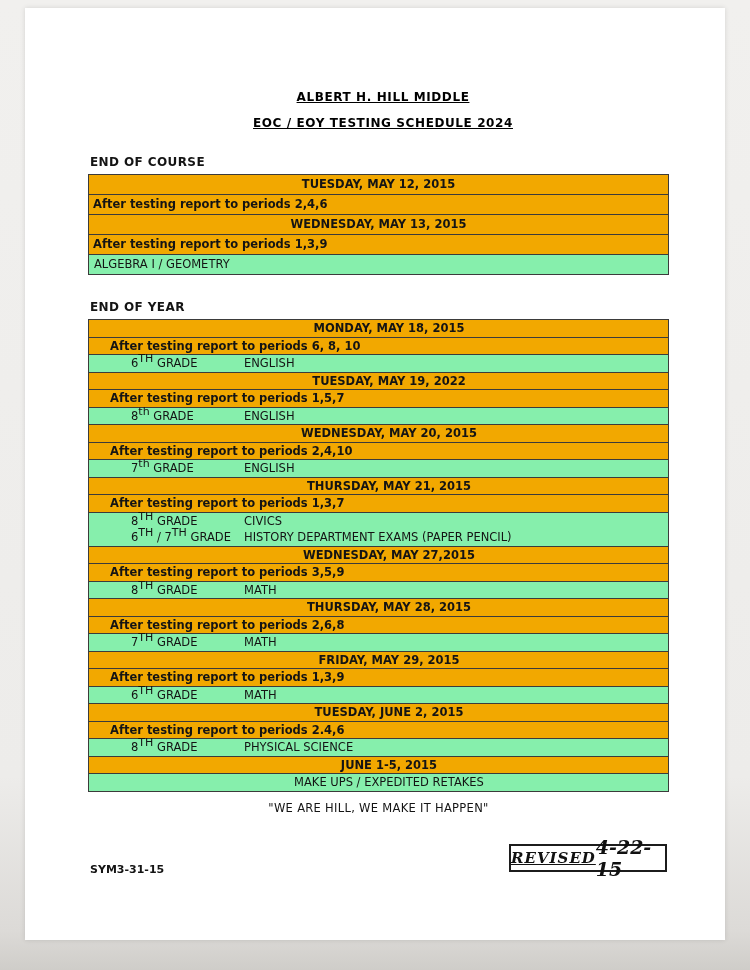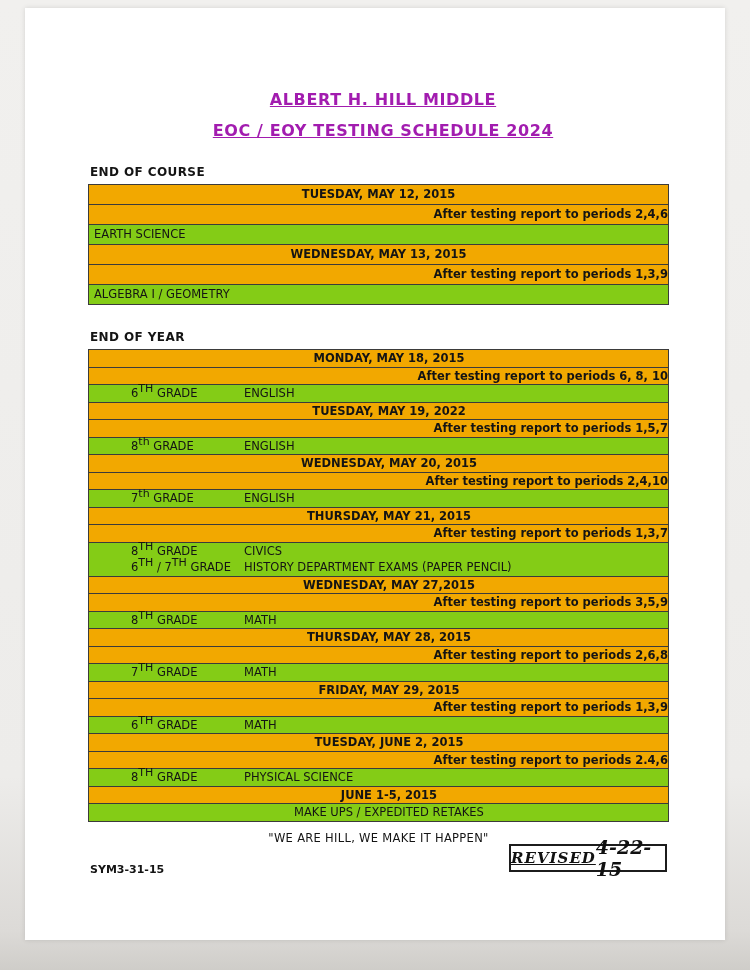--- a/index.html
+++ b/index.html
@@ -19,49 +19,49 @@
     position: absolute;
     left: 25px;
     top: 8px;
     width: 700px;
     height: 932px;
     background: #ffffff;
     box-shadow: 0 0 5px rgba(0,0,0,0.12);
   }
   .titles { padding-top: 82px; text-align: center; }
   .title-line {
-    font-size: 16px;
+    font-size: 12px;
     font-weight: bold;
-    color: #a21caf;
+    color: #000000;
     text-decoration: underline;
     letter-spacing: 0.6px;
     margin-bottom: 12px;
     margin-left: 16px;
   }
   .content { margin-left: 63px; width: 581px; }
   .section-heading {
     font-size: 12px;
     font-weight: bold;
     color: #141414;
     letter-spacing: 0.4px;
     margin: 25px 0 5px 2px;
   }
   .table {
     border: 1px solid #3b3b3b;
-    background: #84cc16;
+    background: #86efac;
   }
   .row {
     border-bottom: 1px solid #3b3b3b;
     font-size: 11.5px;
     color: #141414;
   }
   .row:last-child { border-bottom: none; }
   .row.orange { background: var(--orange, #F2A800); font-weight: bold; }
   .row.center { text-align: center; }
-  .row.left { padding-left: 4px; text-align: right; }
+  .row.left { padding-left: 4px; }
   .row.white { padding-left: 5px; }
   
   .section-eoc .row, .section-eoc .entry-line { line-height: 19px; }
   .section-eoy .row, .section-eoy .entry-line { line-height: 16.5px; padding-left: 21px; }
   .grade { display: inline-block; width: 113px; }
   sup { font-size: 11px; vertical-align: super; line-height: 0; }
   .quote {
     margin-left: 63px;
     width: 581px;
     text-align: center;
@@ -117,23 +117,20 @@
       <div class="title-line">ALBERT H. HILL MIDDLE</div>
       <div class="title-line">EOC / EOY TESTING SCHEDULE 2024</div>
     </div>
 
     <div class="content" id="sections">
         <div class="section section-eoc">
           <div class="section-heading">END OF COURSE</div>
           <div class="table">
             <div class="row orange center">TUESDAY, MAY 12, 2015</div>
             <div class="row orange left">After testing report to periods 2,4,6</div>
-            <div class="row white">
-              <div class="entry-line">EARTH SCIENCE</div>
-            </div>
             <div class="row orange center">WEDNESDAY, MAY 13, 2015</div>
             <div class="row orange left">After testing report to periods 1,3,9</div>
             <div class="row white">
               <div class="entry-line">ALGEBRA I / GEOMETRY</div>
             </div>
           </div>
         </div>
         <div class="section section-eoy">
           <div class="section-heading">END OF YEAR</div>
           <div class="table">

